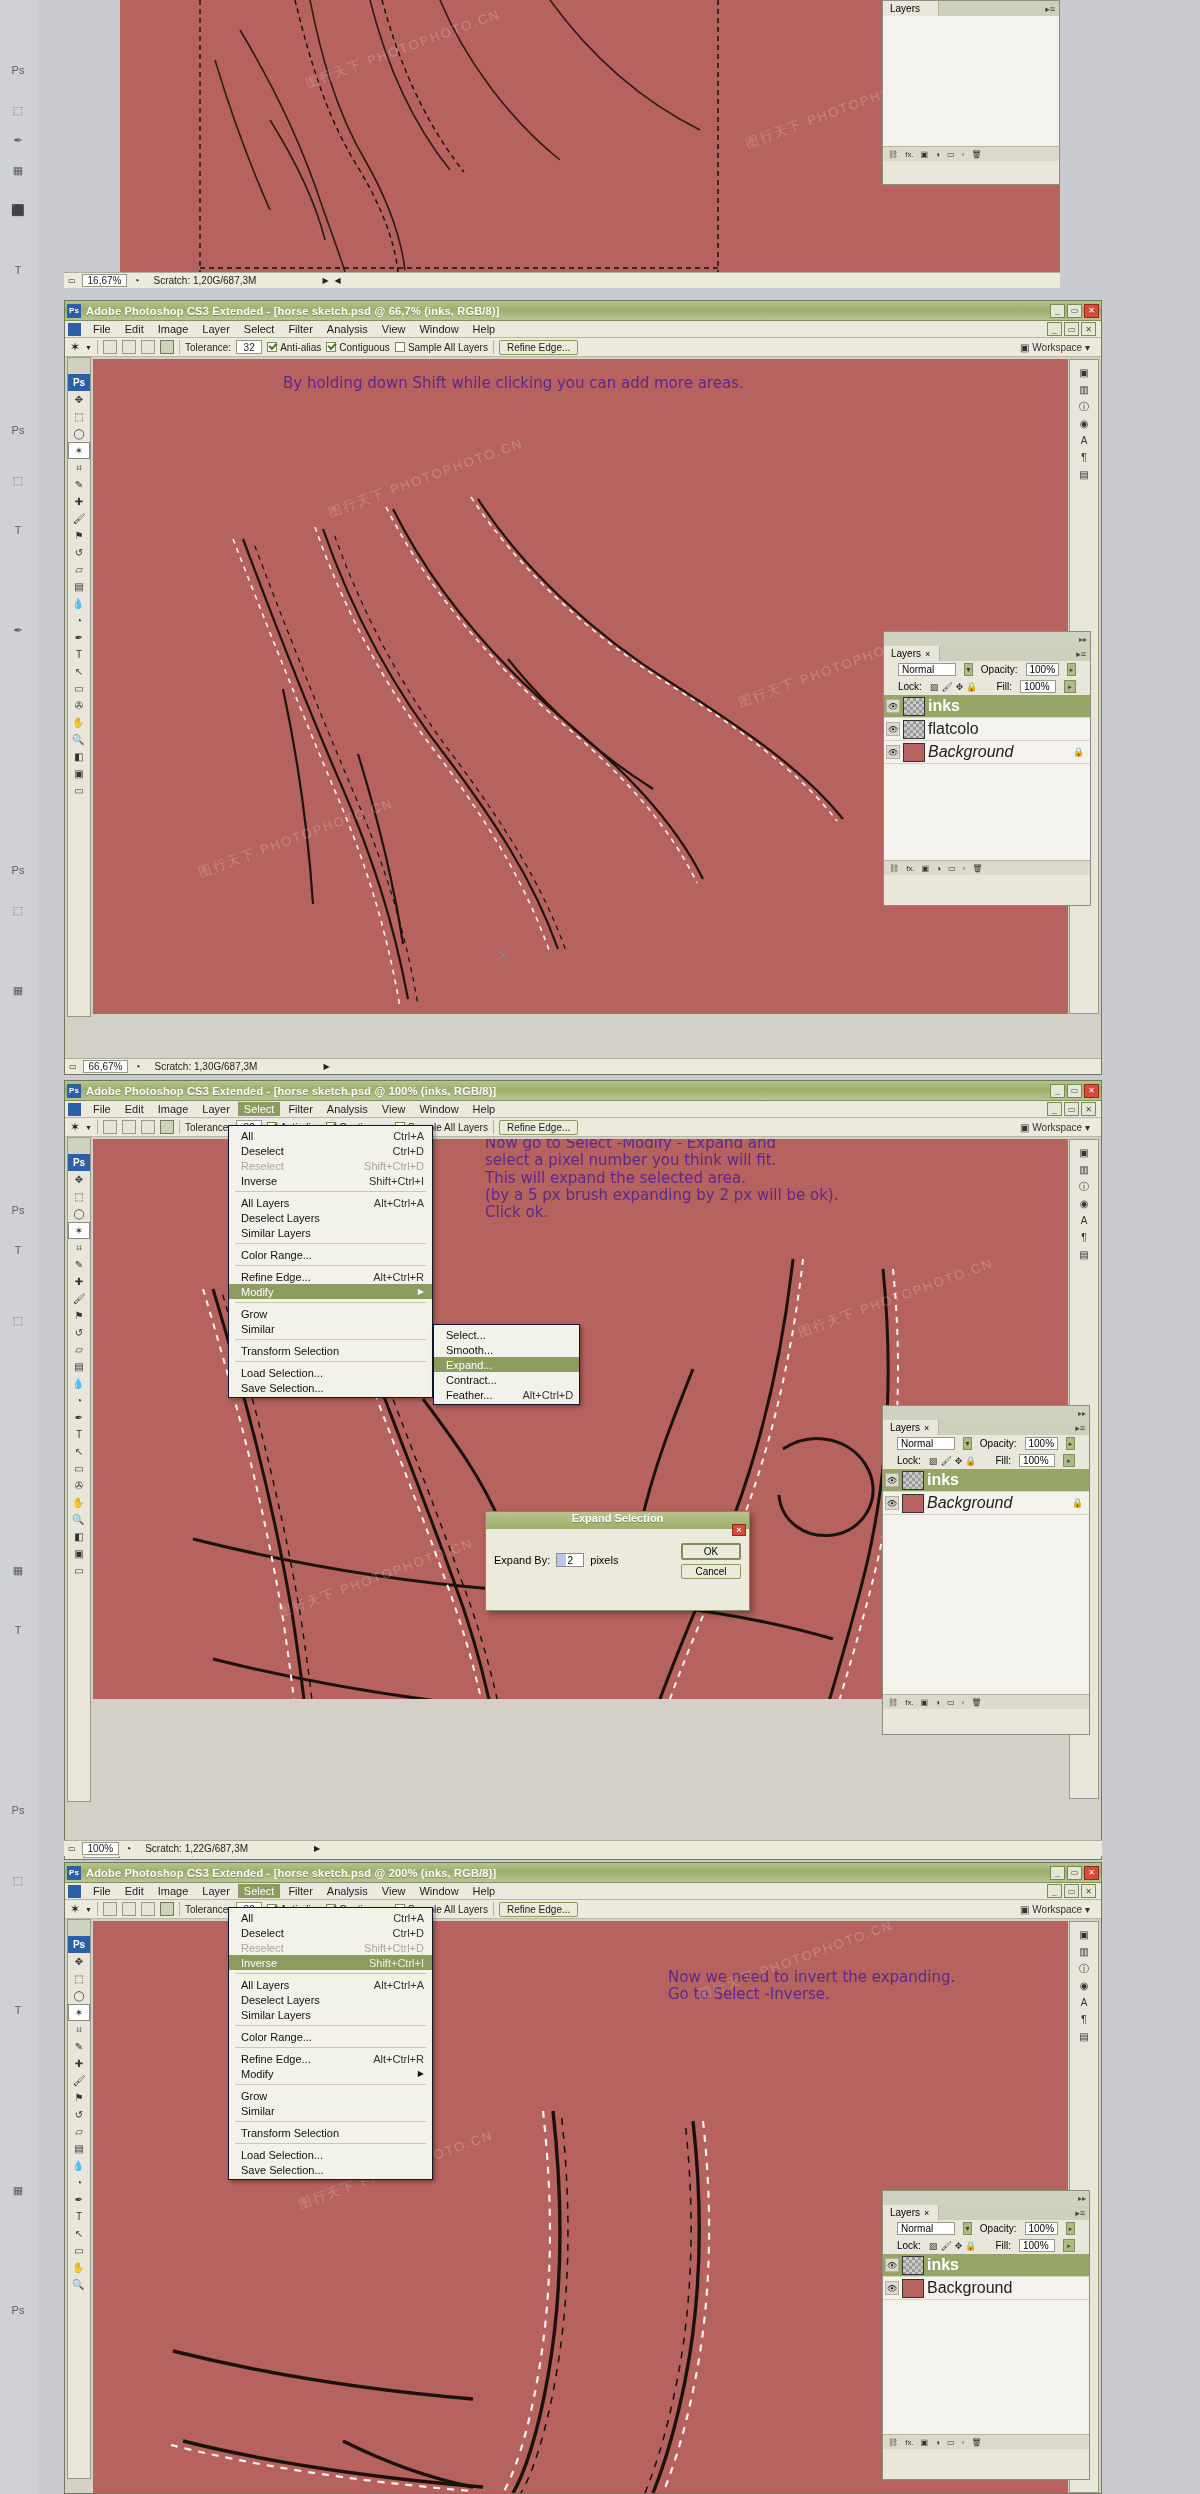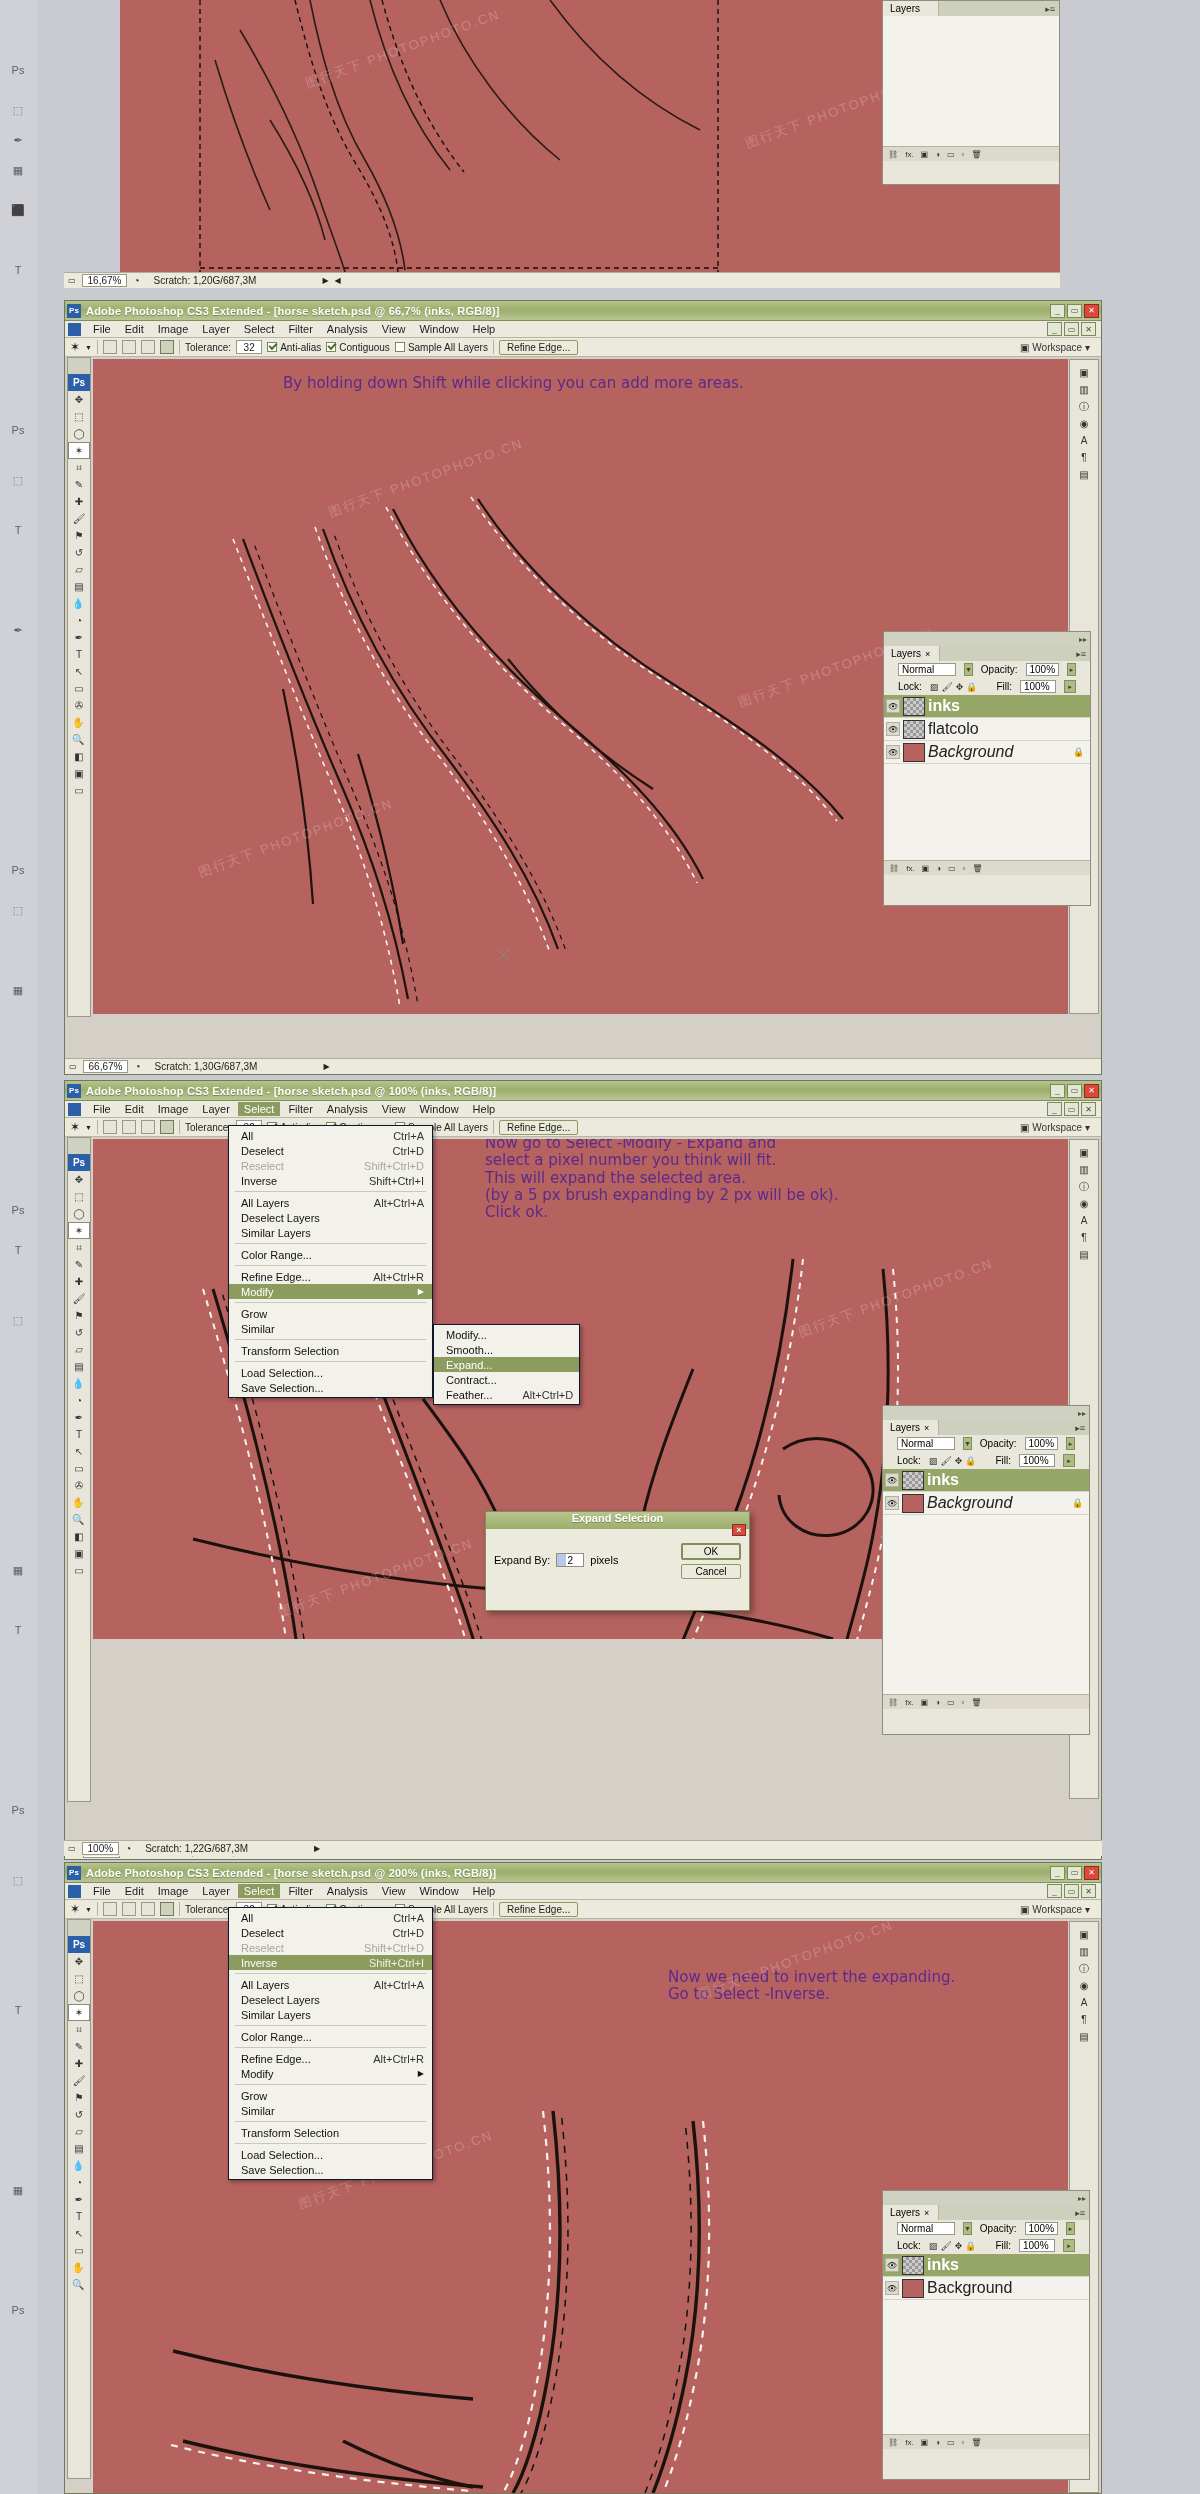--- a/index.html
+++ b/index.html
@@ -489,21 +489,21 @@
     <div class="tool">↖</div>
     <div class="tool">▭</div>
     <div class="tool">✇</div>
     <div class="tool">✋</div>
     <div class="tool">🔍</div>
     <div class="tool">◧</div>
     <div class="tool">▣</div>
     <div class="tool">▭</div>
   </div>
 
-  <div class="canvas" style="left:28px;top:58px;width:975px;height:500px;">
+  <div class="canvas" style="left:28px;top:58px;width:975px;height:560px;">
     <svg class="sketch" width="975" height="660" viewBox="0 0 975 660">
       <g fill="none" stroke="#1b120e" stroke-width="3">
         <path d="M120 150 C150 250 180 360 200 480 C212 560 218 620 220 660"></path>
         <path d="M240 120 C275 220 320 330 360 440 C390 520 405 590 412 660"></path>
         <path d="M700 120 C690 210 670 300 640 380 C610 455 580 520 560 580"></path>
         <path d="M790 130 C800 230 795 330 775 420 C755 505 730 580 710 650"></path>
         <path d="M100 400 C180 420 280 440 400 450 C520 460 640 470 740 500"></path>
         <path d="M120 520 C220 545 340 565 470 575 C600 585 720 595 820 620"></path>
         <path d="M330 260 C360 300 390 340 410 390"></path>
         <path d="M600 230 C580 280 560 330 548 385"></path>
@@ -595,21 +595,21 @@
     <div class="mi">
       <span>Load Selection...</span>
       </div>
     <div class="mi">
       <span>Save Selection...</span>
       </div>
   </div>
 
   <div class="menu" style="left:368px;top:243px;width:147px;">
     <div class="mi">
-      <span>Modify...</span>
+      <span>Select...</span>
       </div>
     <div class="mi">
       <span>Smooth...</span>
       </div>
     <div class="mi hl">
       <span>Expand...</span>
       </div>
     <div class="mi">
       <span>Contract...</span>
       </div>

